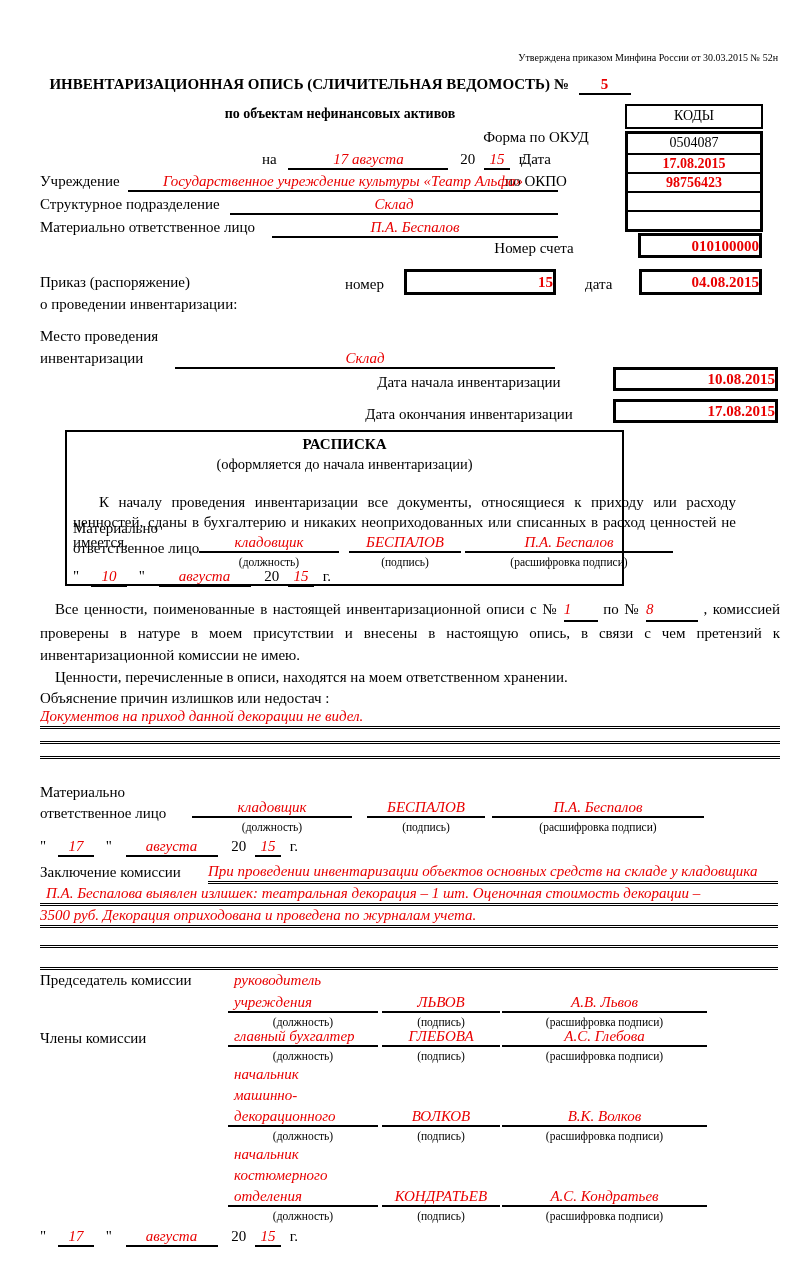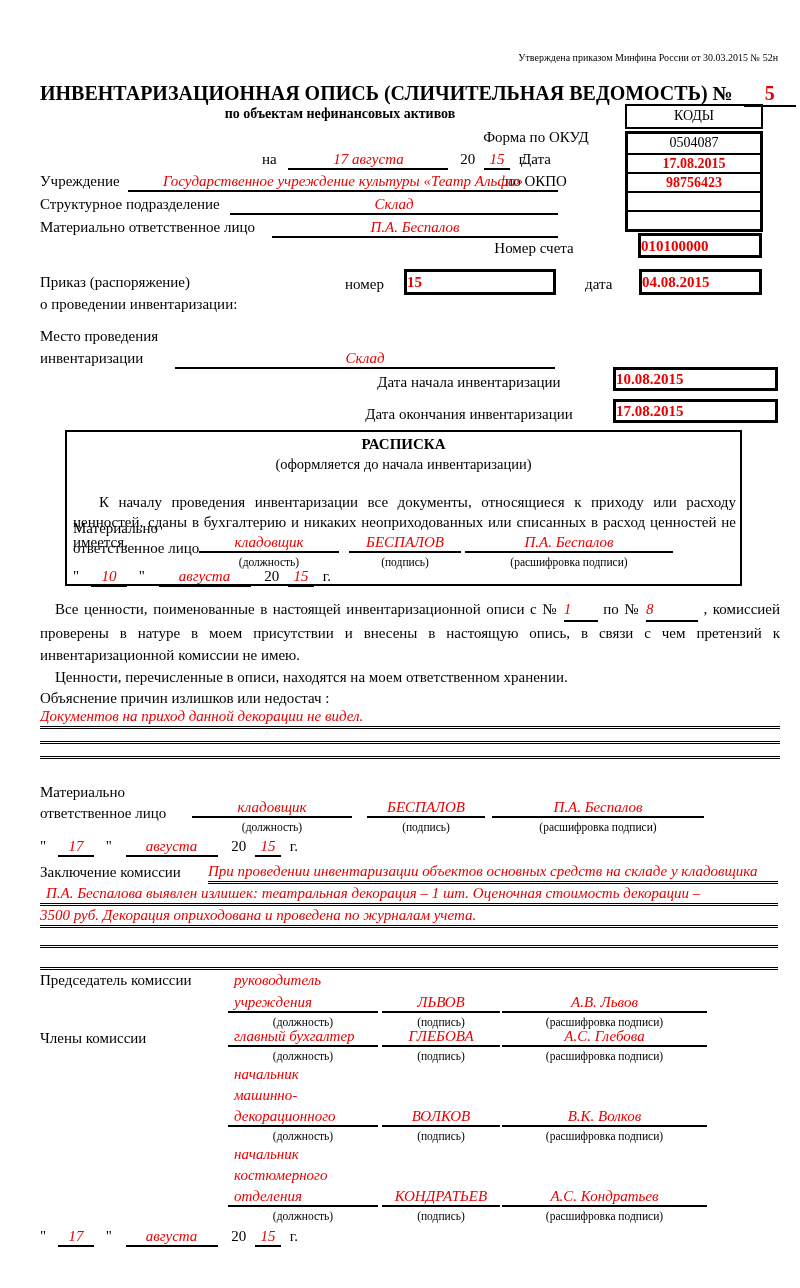--- a/index.html
+++ b/index.html
@@ -8,42 +8,42 @@
        font-family:"Liberation Serif","DejaVu Serif",serif;font-size:15px;overflow:hidden}
   .a{position:absolute}
   .b{font-weight:bold}
   .c{text-align:center}
   .rt{text-align:center}
   .red{color:#e80000;font-weight:normal;font-style:italic}
   .rb{color:#e80000;font-weight:bold}
   .ul2{border-bottom:2px solid #000}
   .cap{position:absolute;font-size:11.5px;text-align:center}
   .ibu{display:inline-block;border-bottom:2px solid #000;text-align:center}
-  .vbox{position:absolute;border:3px solid #000;text-align:left}
+  .vbox{position:absolute;border:3px solid #000;text-align:right}
   .nw{white-space:nowrap}
   .just{text-align:justify;text-align-last:justify}
   .codes{position:absolute;left:625px;top:104px;width:138px;font-size:14px}
   .codes-head{border:2px solid #000;height:25px;line-height:20px;text-align:center}
   .codes-body{margin-top:2px;border:3px solid #000}
   .codes-row{height:19px;line-height:18px;text-align:center}
   .codes-row + .codes-row{border-top:2px solid #000}
-  .receipt{position:absolute;left:65px;top:430px;width:677px;height:156px;border:2px solid #000}
+  .receipt{position:absolute;left:65px;top:430px;width:559px;height:156px;border:2px solid #000}
   .sigline{position:absolute;border-bottom:2px solid #000;text-align:center}
   .exline{height:21px;line-height:17px;border-bottom:3px double #000;white-space:nowrap;overflow:hidden}
   .exblank{height:15px;border-bottom:3px double #000}
   .concl-line{position:absolute;height:22px;line-height:18px;border-bottom:3px double #000;white-space:nowrap}
   .pos-col{position:absolute;left:188px;width:150px;border-bottom:2px solid #000;padding-left:6px}
   .pos-free{position:absolute;left:194px}
 </style>
 </head>
 <body>
 
 <div class="a nw" style="right:22px;top:52px;font-size:10px">Утверждена приказом Минфина России от 30.03.2015 № 52н</div>
 
-<div class="a c b nw" style="left:40px;top:82px;width:600px;font-size:20px">
+<div class="a c b nw" style="left:40px;top:76px;width:600px;font-size:15px">
   <span>ИНВЕНТАРИЗАЦИОННАЯ ОПИСЬ (СЛИЧИТЕЛЬНАЯ ВЕДОМОСТЬ) №</span>
   <span class="ibu rb" style="width:52px;margin-left:6px">5</span>
 </div>
 <div class="a c b" style="left:40px;top:106px;width:600px;font-size:14px">по объектам нефинансовых активов</div>
 
 <div class="codes">
   <div class="codes-head">КОДЫ</div>
   <div class="codes-body">
     <div class="codes-row">0504087</div>
     <div class="codes-row rb">17.08.2015</div>

